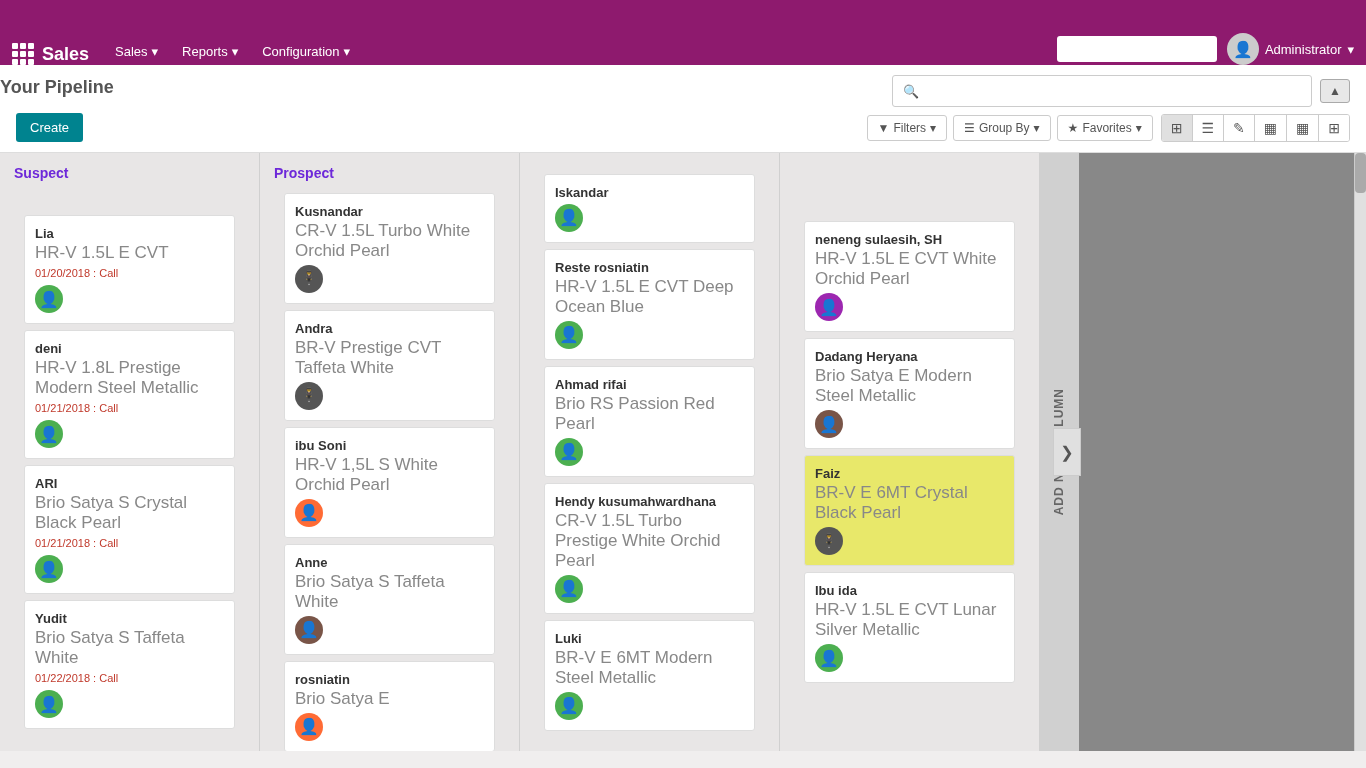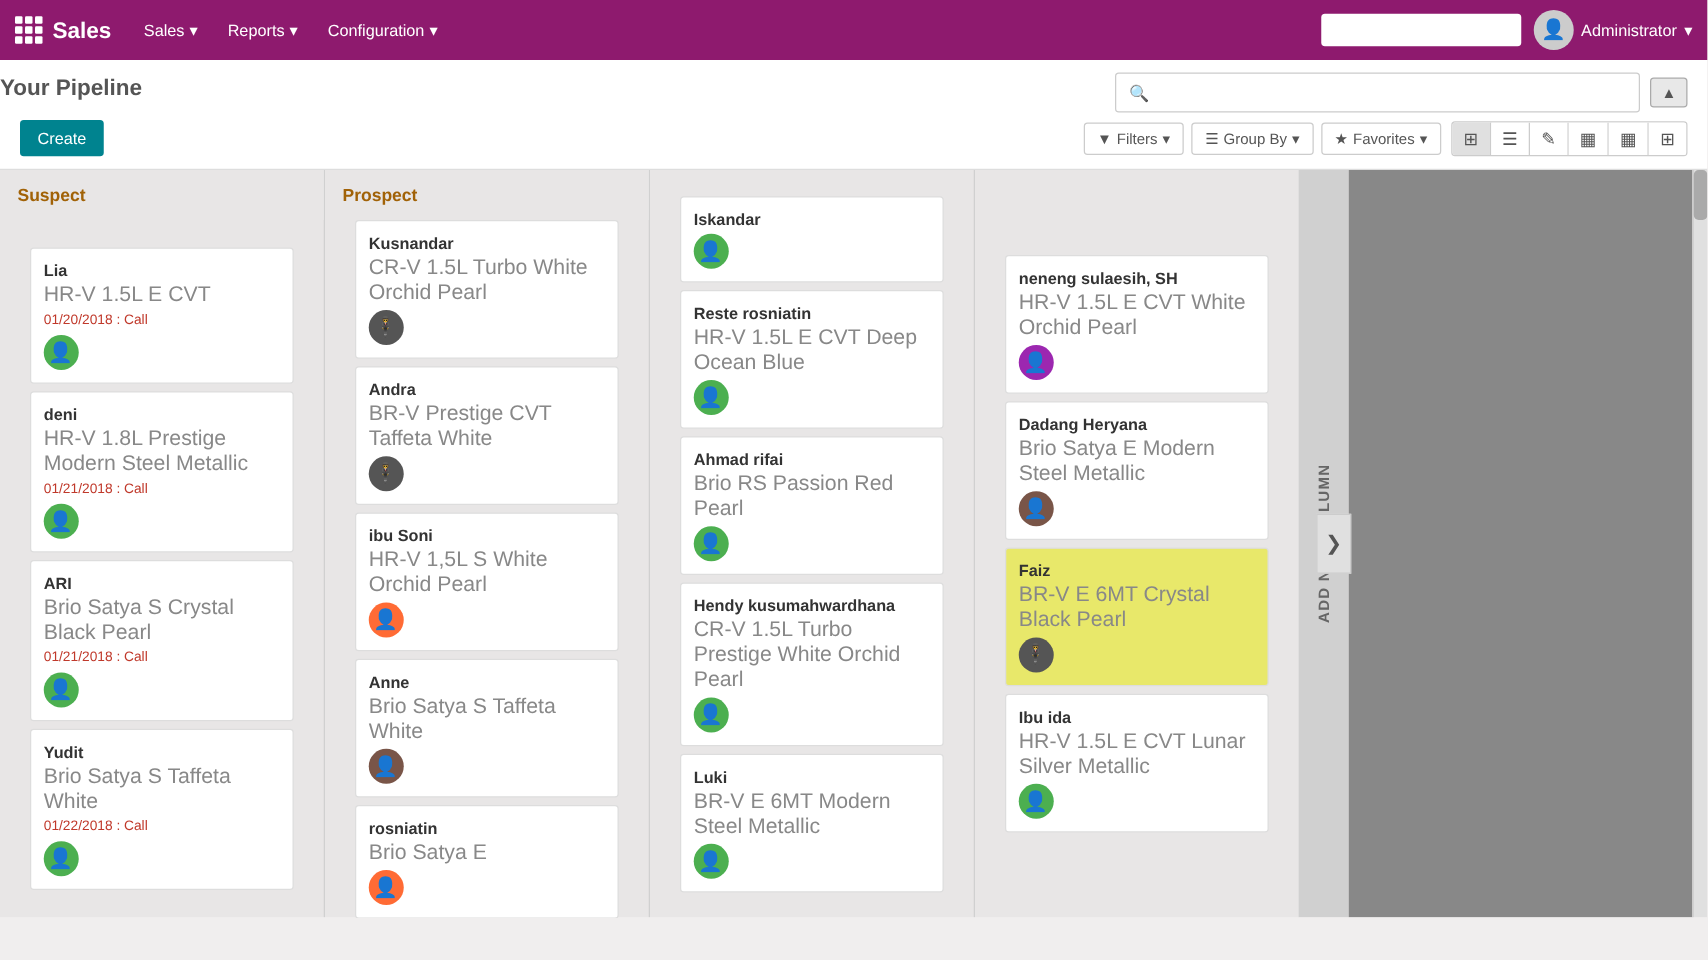--- a/index.html
+++ b/index.html
@@ -2,23 +2,23 @@
 <html><head>
   <meta charset="utf-8">
   <style>
     * { margin: 0; padding: 0; box-sizing: border-box; }
     body { font-family: Arial, sans-serif; font-size: 13px; background: #f0eeee; overflow: hidden; }
 
     
     .topnav {
       background: #8e1a6e;
       color: white;
-      height: 48px;
-      display: flex;
-      align-items: center;
+      height: 65px;
+      display: flex;
+      align-items: flex-end;
       padding: 0 12px;
       gap: 16px;
     }
     .topnav-logo {
       display: flex;
       align-items: center;
       gap: 8px;
       font-size: 18px;
       font-weight: bold;
     }
@@ -164,21 +164,21 @@
       min-width: 260px;
       background: #e8e6e6;
       border-right: 1px solid #d0d0d0;
       display: flex;
       flex-direction: column;
     }
     .kanban-column-header {
       padding: 12px 14px;
       font-weight: bold;
       font-size: 14px;
-      color: #a16207;
+      color: #6d28d9;
       background: #e8e6e6;
     }
     .kanban-cards {
       padding: 4px 24px;
       display: flex;
       flex-direction: column;
       gap: 6px;
       overflow-y: auto;
       flex: 1;
       justify-content: center;

